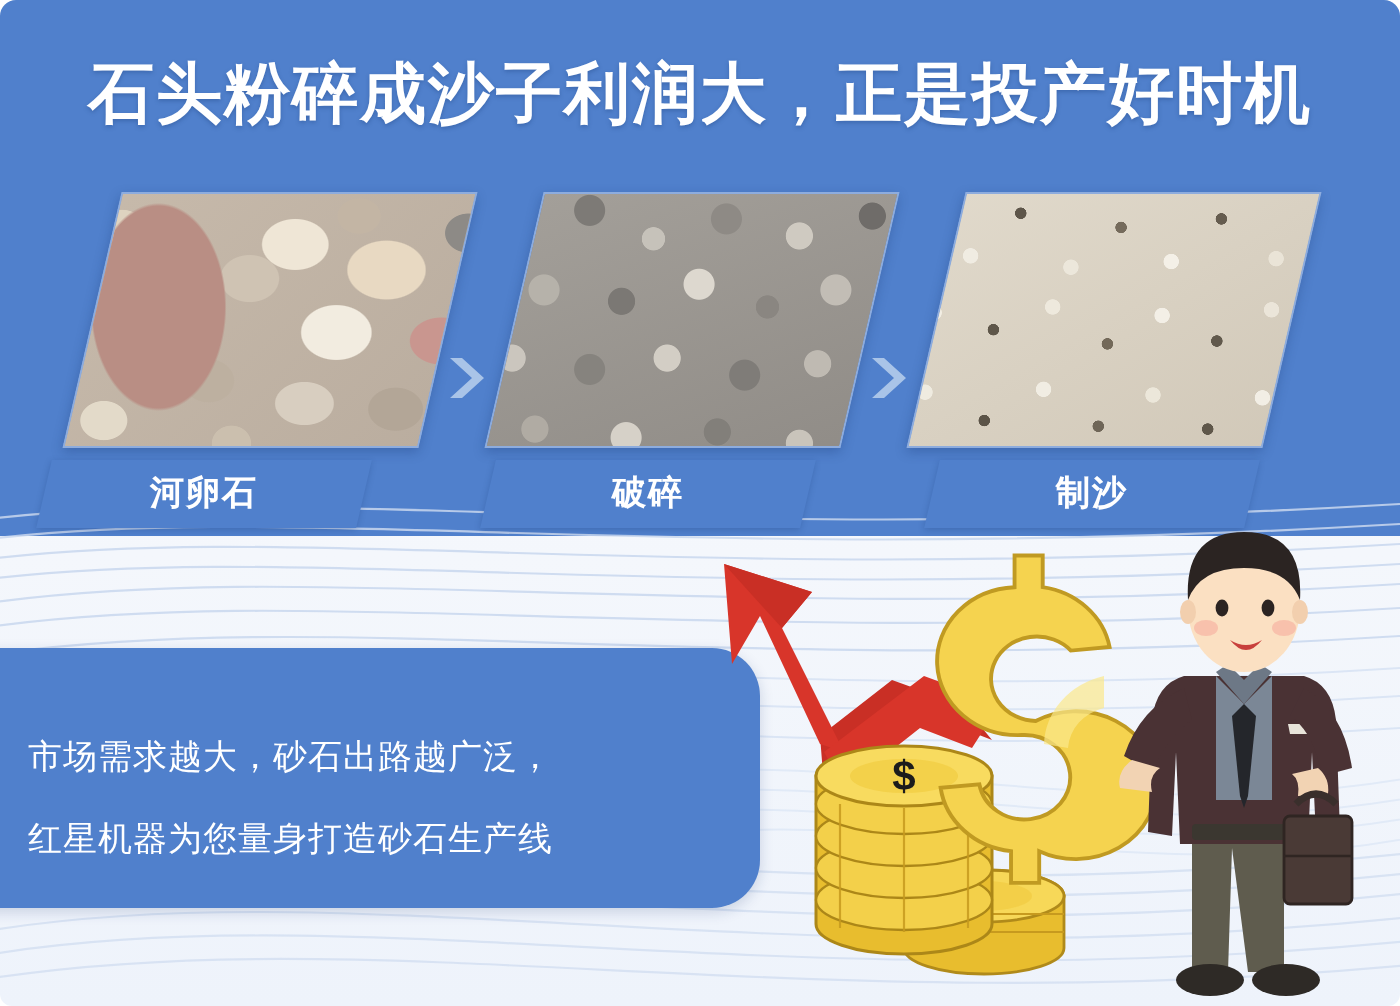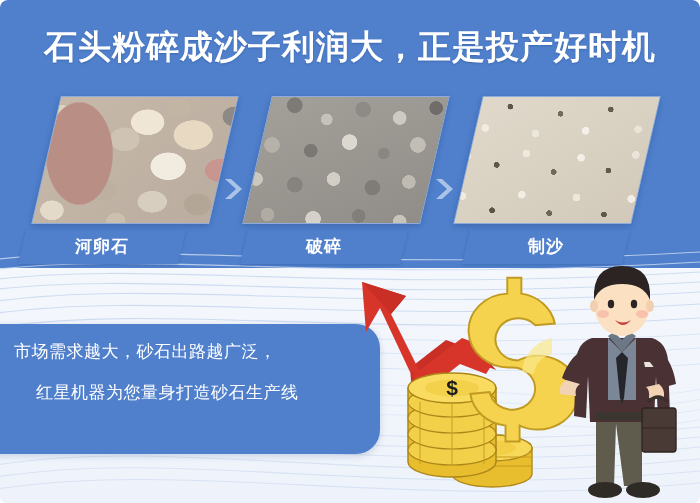--- a/index.html
+++ b/index.html
@@ -163,22 +163,23 @@
     border-radius:24px;
     box-shadow:0 2px 7px rgba(20,50,110,.18);
   }
   .copy-inner{
     position:absolute;left:34px;top:0;width:356px;height:130px;
     padding:14px 0 0 14px;box-sizing:border-box;
   }
   .copy-line{
     color:#ffffff;font-size:17px;line-height:27px;letter-spacing:.5px;
     white-space:nowrap;
-  }
-  .copy-line.spaced{margin-top:14px;margin-left:22px;}
+    margin-top:27px;
+  }
+  .copy-line.spaced{margin-top:14px;}
 
   
   .illus{position:absolute;left:360px;top:252px;width:340px;height:251px;}
 </style>
 </head>
 <body>
 
 <div id="banner">
 
   <div class="bg-white"></div>

